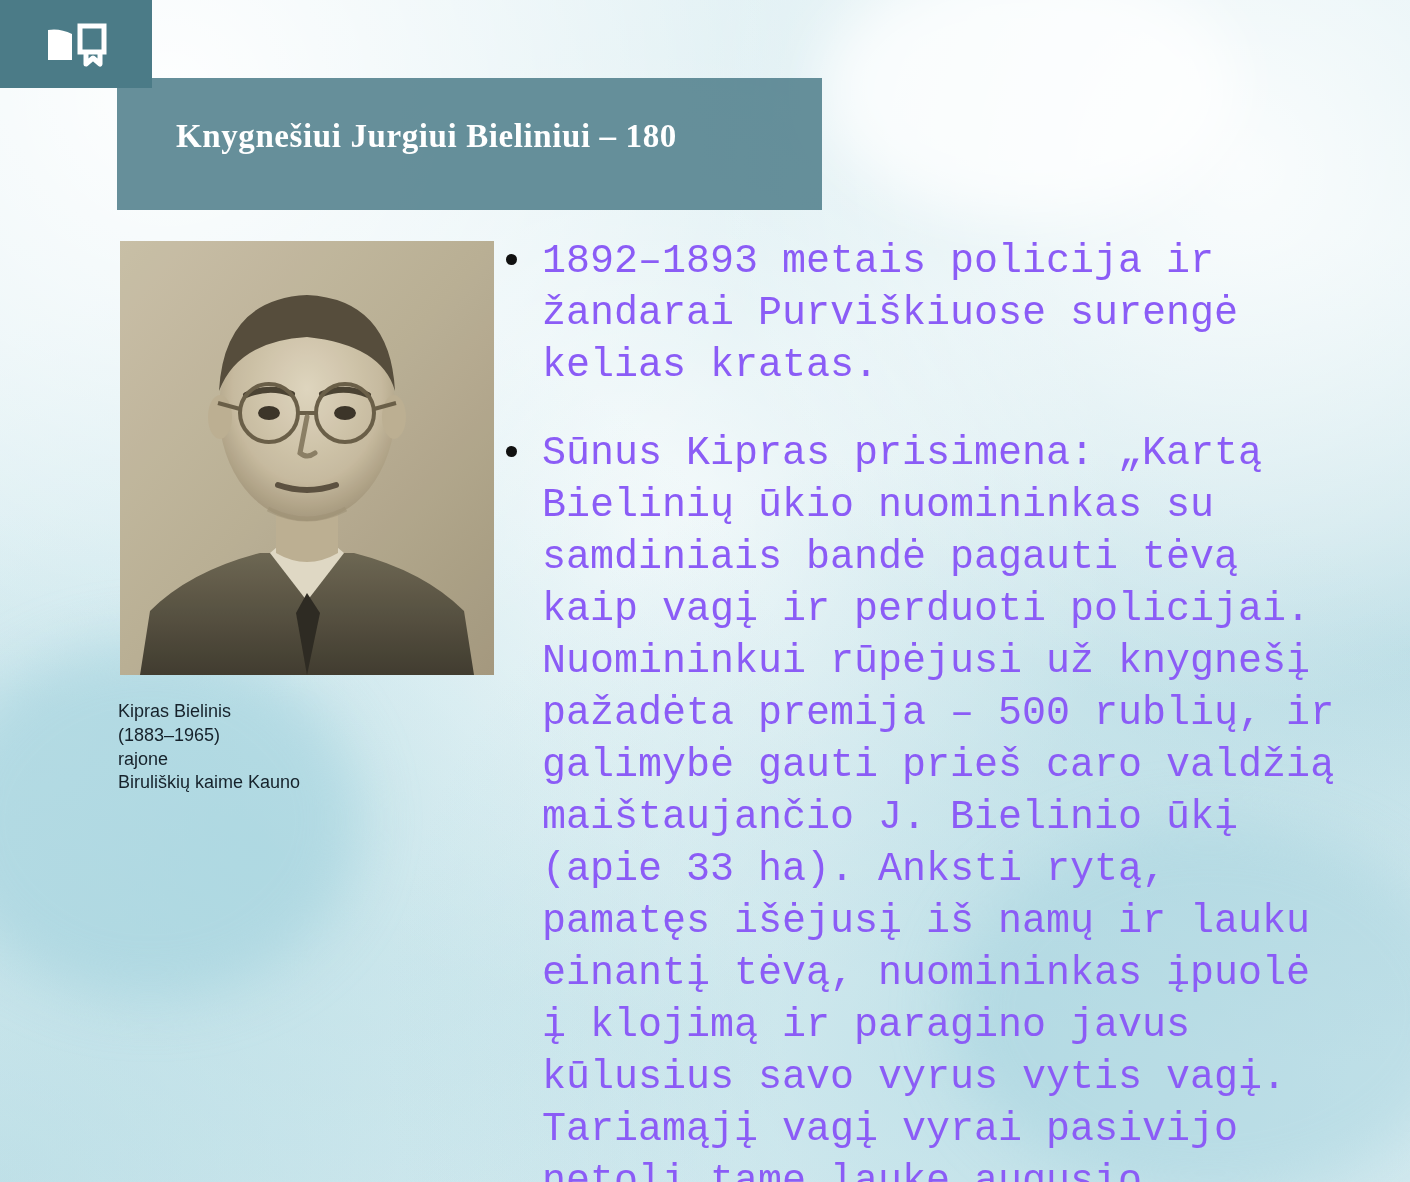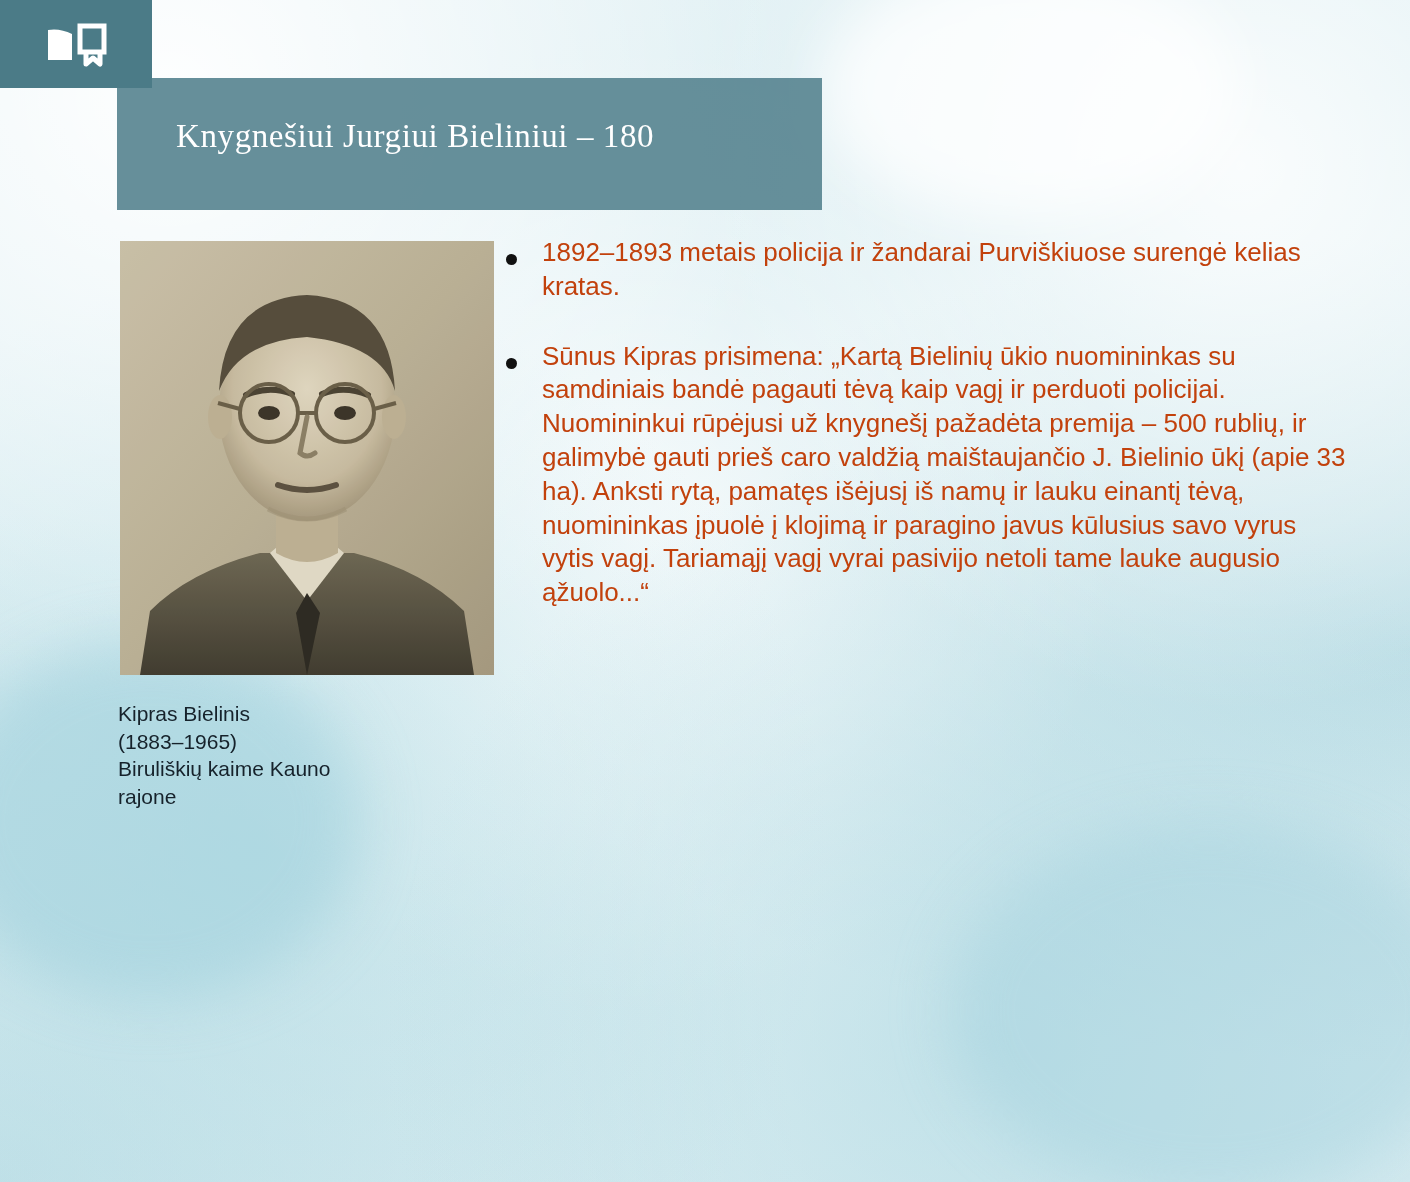--- a/index.html
+++ b/index.html
@@ -67,21 +67,21 @@
   }
   .title-text {
     position: absolute;
     left: 176px;
     top: 118px;
     z-index: 4;
     color: #ffffff;
     font-family: "Liberation Serif", serif;
     font-size: 33px;
     letter-spacing: 0.6px;
-    font-weight: 400;
+    font-weight: 700;
   }
 
   
   .portrait-wrap {
     position: absolute;
     left: 120px;
     top: 241px;
     width: 374px;
     height: 434px;
     z-index: 3;
@@ -94,21 +94,21 @@
     display: block;
   }
 
   .caption {
     position: absolute;
     left: 118px;
     top: 700px;
     width: 370px;
     z-index: 3;
     font-family: "Liberation Sans", sans-serif;
-    font-size: 21px;
+    font-size: 18px;
     line-height: 1.32;
     color: #16222b;
   }
   .caption .line { display: block; }
   .caption .url {
     font-style: italic;
     word-break: break-all;
   }
 
   
@@ -121,24 +121,24 @@
   }
   ul.bullets {
     list-style: none;
     margin: 0;
     padding: 0;
   }
   ul.bullets > li {
     position: relative;
     padding-left: 42px;
     margin-bottom: 36px;
-    font-family: Liberation Sans, sans-serif;
-    font-size: 26px;
+    font-family: Liberation Mono, monospace;
+    font-size: 40px;
     line-height: 1.30;
-    color: #c2410c;
+    color: #8b5cf6;
   }
   ul.bullets > li::before {
     content: "";
     position: absolute;
     left: 6px;
     top: 18px;
     width: 11px;
     height: 11px;
     border-radius: 50%;
     background: #111;
@@ -215,22 +215,22 @@
 
     <path d="M148 268 Q187 288 226 268" stroke="#a2947a" stroke-width="5" fill="none" opacity="0.6"></path>
 
     <rect width="374" height="434" fill="#6b5f48" opacity="0.06"></rect>
   </svg>
 </div>
 
 <div class="caption">
   <span class="line">Kipras Bielinis</span>
   <span class="line">(1883–1965)</span>
+  <span class="line">rajone</span>
   <span class="line">Biruliškių kaime Kauno</span>
-  <span class="line">rajone</span>
 </div>
 
 <div class="content">
   <ul class="bullets">
     <li>1892–1893 metais policija ir žandarai Purviškiuose surengė kelias kratas.</li>
     <li>Sūnus Kipras prisimena: „Kartą Bielinių ūkio nuomininkas su samdiniais bandė pagauti tėvą kaip vagį ir perduoti policijai. Nuomininkui rūpėjusi už knygnešį pažadėta premija – 500 rublių, ir galimybė gauti prieš caro valdžią maištaujančio J. Bielinio ūkį (apie 33 ha). Anksti rytą, pamatęs išėjusį iš namų ir lauku einantį tėvą, nuomininkas įpuolė į klojimą ir paragino javus kūlusius savo vyrus vytis vagį. Tariamąjį vagį vyrai pasivijo netoli tame lauke augusio ąžuolo...“</li>
   </ul>
 </div>
 
 </body></html>

